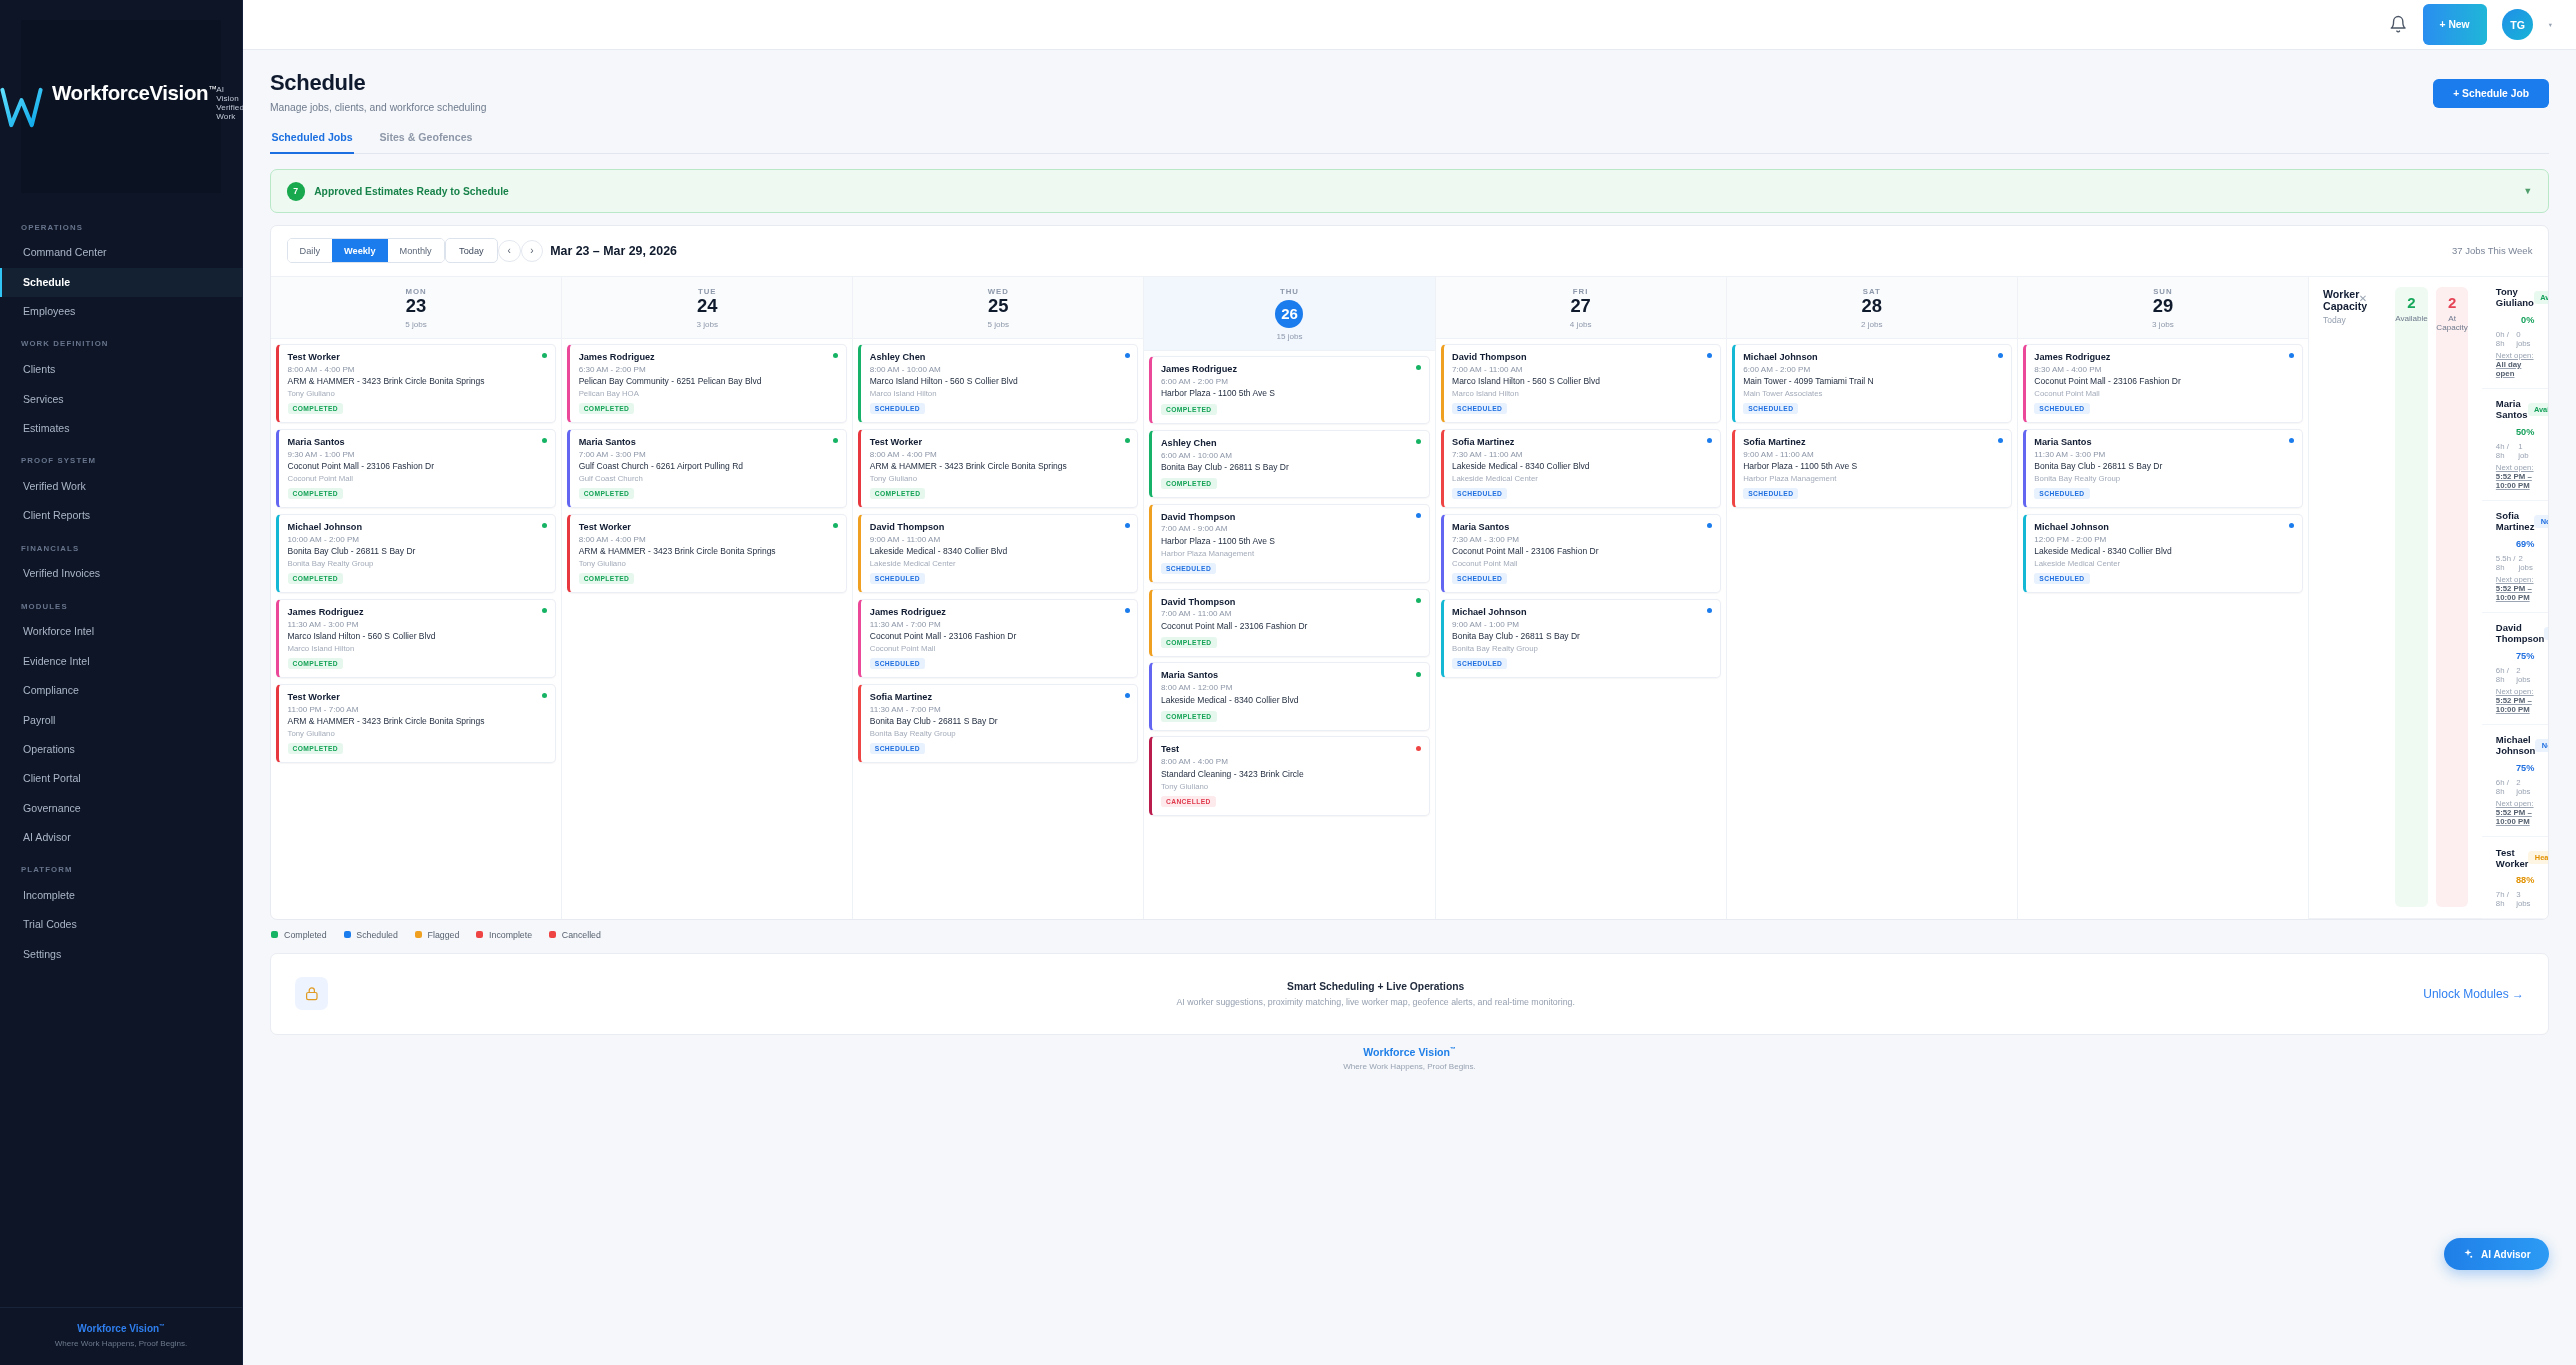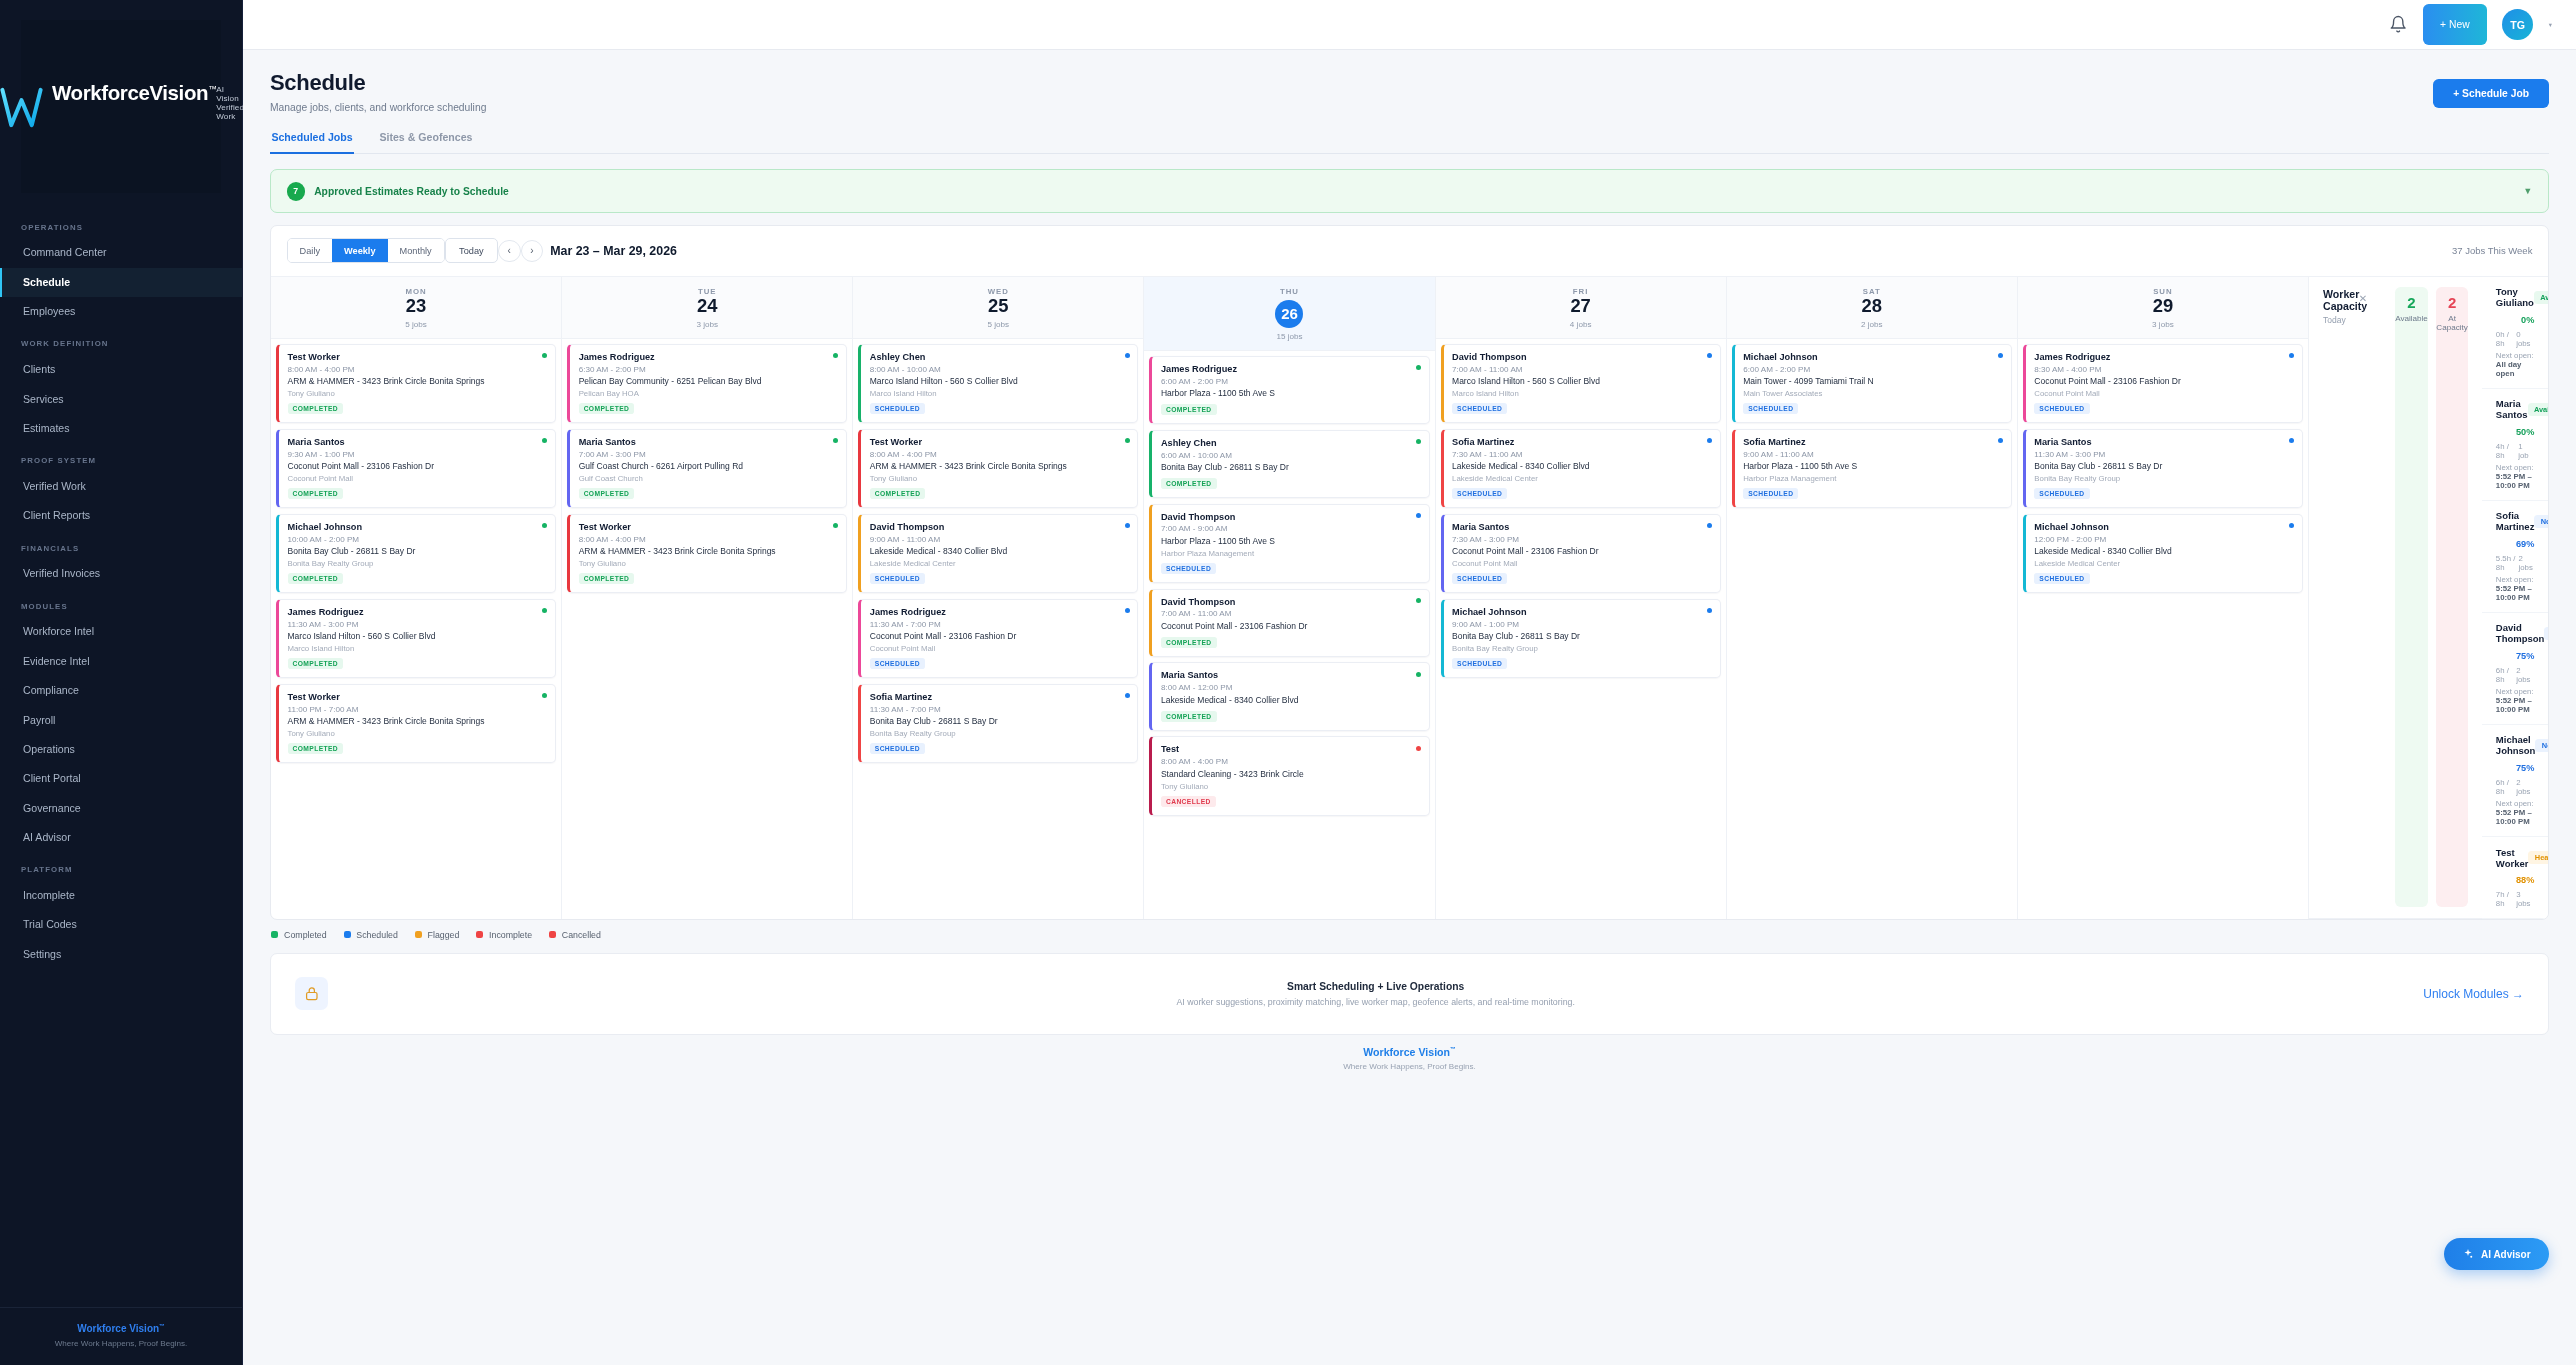--- a/index.html
+++ b/index.html
@@ -64,21 +64,21 @@
   .topbar {
     height: 50px; background: #ffffff;
     border-bottom: 0.7px solid #e7eaf0;
     display: flex; align-items: center; justify-content: flex-end;
     padding-right: 24px; gap: 15.6px;
   }
   .bell { width: 18.4px; height: 18.4px; cursor: pointer; }
   .btn-new {
     background: linear-gradient(90deg, #2a8ef0 0%, #1fb6d8 100%);
     color: #fff; border: none; border-radius: 5.7px;
-    font-size: 10.3px; font-weight: 400;
+    font-size: 10.3px; font-weight: 700;
     padding: 15px 17px; cursor: pointer;
   }
   .avatar {
     width: 31px; height: 31px; border-radius: 50%;
     background: linear-gradient(135deg, #1f8fe8 0%, #18b4d6 100%);
     color: #fff; font-size: 10.6px; font-weight: 700;
     display: flex; align-items: center; justify-content: center;
     cursor: pointer;
   }
   .caret-sm { font-size: 6.4px; color: #97a2b3; cursor: pointer; }
@@ -208,21 +208,21 @@
   .tag-normal { background: #eaf2fe; color: #1f6fe0; }
   .tag-heavy { background: #fff5e3; color: #e19100; }
   .cap-r2 { display: flex; align-items: center; gap: 8.5px; margin-top: 6.4px; }
   .bar { flex: 1 1 auto; height: 5px; border-radius: 2.8px; background: #eceff4; overflow: hidden; }
   .bar > i { display: block; height: 100%; border-radius: 2.8px; }
   .cap-pct { font-size: 9.2px; font-weight: 700; min-width: 30px; text-align: right; }
   .pct-available { color: #14a05a; }
   .pct-normal { color: #1f6fe0; }
   .pct-heavy { color: #e19100; }
   .cap-r3 { display: flex; justify-content: space-between; font-size: 7.8px; color: #9aa4b3; margin-top: 5px; }
-  .cap-r4 { font-size: 7.8px; color: #9aa4b3; margin-top: 3.5px; }
+  .cap-r4 { font-size: 7.8px; color: #9aa4b3; margin-top: 3.5px; text-decoration: underline; }
   .cap-r4 b { color: #55606f; font-weight: 700; }
 
   .legend { display: flex; align-items: center; gap: 17px; padding: 10px 1.4px 0 1.4px; }
   .legend .li { display: flex; align-items: center; gap: 5.7px; font-size: 8.8px; color: #57616f; }
   .legend .sw { width: 7px; height: 7px; border-radius: 2.1px; }
 
   .promo {
     margin-top: 12.7px; background: #fff; border: 0.7px solid #e9ecf2;
     border-radius: 7px; height: 82px;
     display: flex; align-items: center; position: relative; padding: 0 24px;

